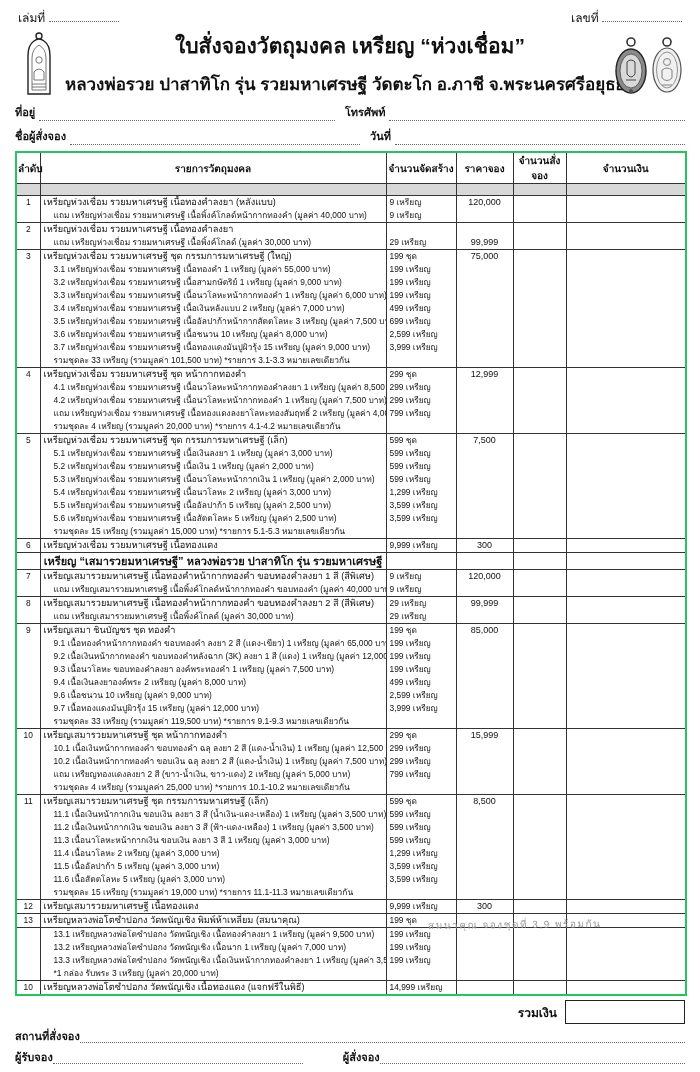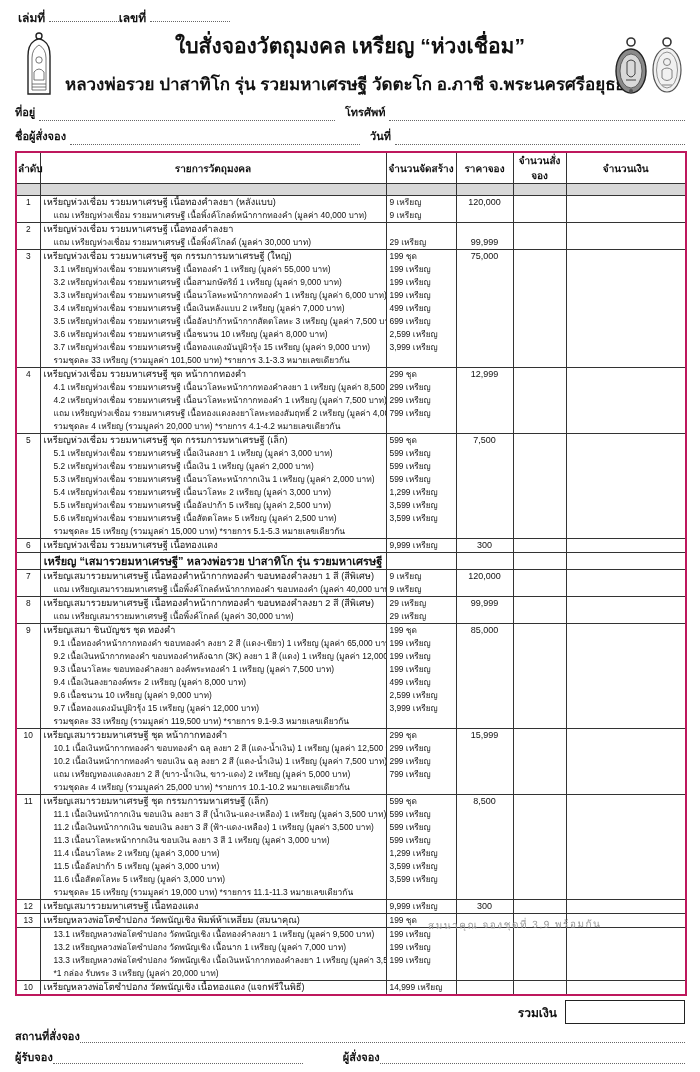--- a/index.html
+++ b/index.html
@@ -1,31 +1,31 @@
 <!DOCTYPE html>
 <html><head>
 <meta charset="utf-8">
 <style>
   html,body{margin:0;padding:0;background:#fff;}
   .page{position:relative;width:700px;height:1072px;background:#fff;color:#111;
         font-family:"Liberation Sans","DejaVu Sans",sans-serif;overflow:hidden;}
   
-  .tophdr{display:flex;padding:8px 18px 0 18px;font-weight:bold;font-size:12px;}
+  .tophdr{display:flex;justify-content:space-between;padding:8px 18px 0 18px;font-weight:normal;font-size:12px;}
   .dot{border-bottom:1px dotted #666;display:inline-block;height:12px;}
   .titlewrap{text-align:center;margin-top:2px;}
   .title{font-size:21px;font-weight:bold;}
   .subtitle{font-size:17px;font-weight:bold;margin-top:8px;}
   .amulet-left{position:absolute;left:24px;top:32px;}
   .medals{position:absolute;right:14px;top:36px;}
   .formline{display:flex;align-items:flex-end;padding:0 15px;font-size:11px;font-weight:bold;margin-top:6px;}
   .formline .lbl{white-space:nowrap;margin-right:4px;}
   .grow{flex:1;border-bottom:1px dotted #666;height:12px;}
   
   .tblwrap{padding:6px 15px 0 15px;}
-  table{border-collapse:collapse;table-layout:fixed;width:670px;border:2px solid #be185d;}
+  table{border-collapse:collapse;table-layout:fixed;width:670px;border:2px solid #22c55e;}
   th{border:1px solid #333;font-size:10px;font-weight:bold;text-align:center;height:20px;padding:0 1px;}
   td{border-left:1px solid #333;border-right:1px solid #333;padding:0 3px;font-size:8.4px;
      vertical-align:top;height:13px;line-height:12px;overflow:hidden;white-space:nowrap;}
   tr.rs td{border-top:1px solid #333;}
   td.cno{text-align:center;}
   td.cq{text-align:left;font-size:8.4px;}
   td.cp{text-align:center;font-size:9px;}
   .mainln{font-size:9.2px;}
   .i1{padding-left:13px;}
   tr.spacer td{background:#d8d8d8;height:11px;}

